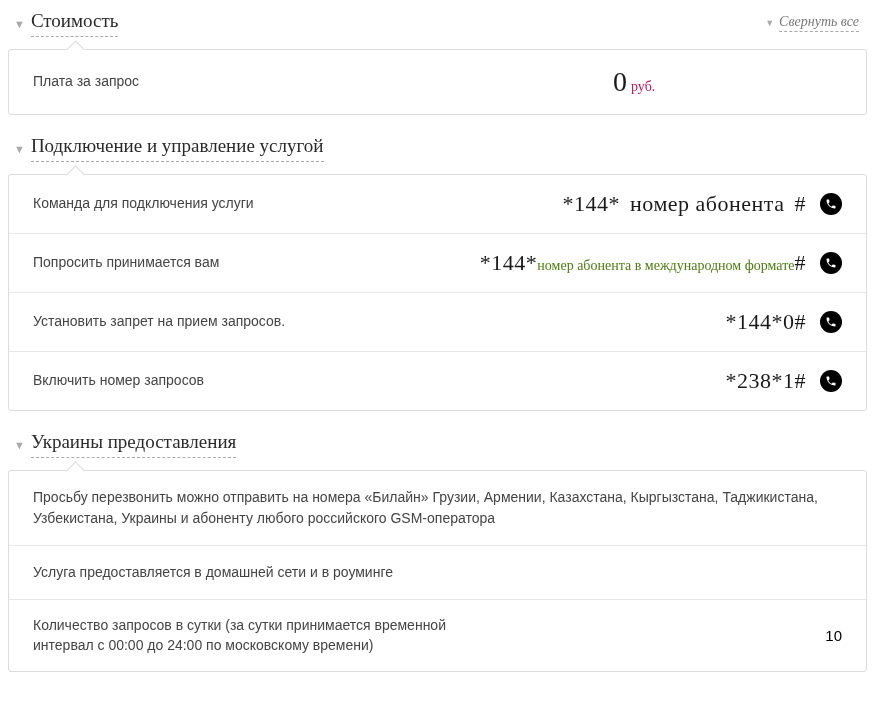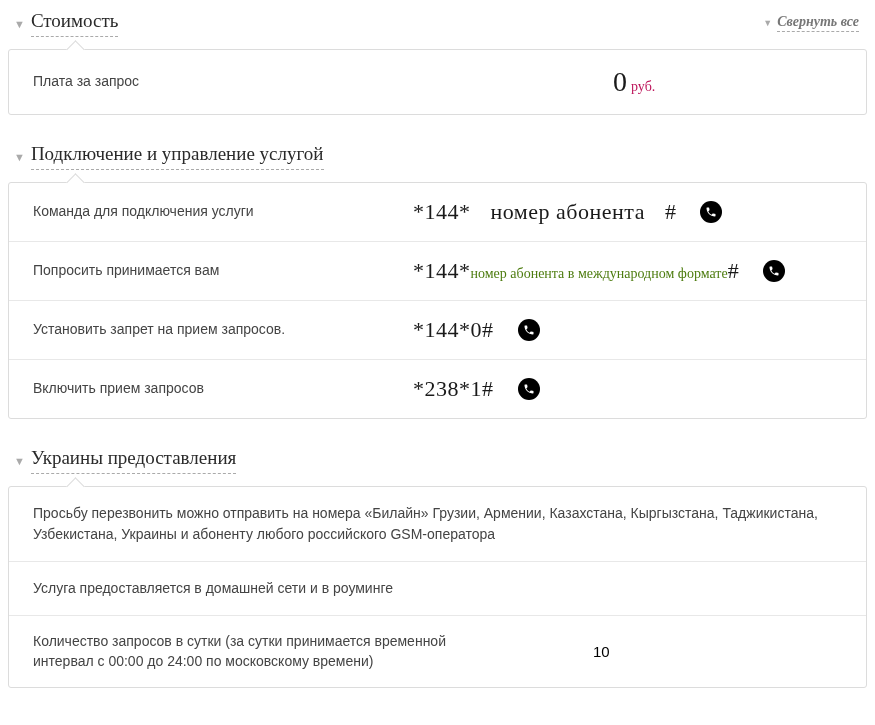--- a/index.html
+++ b/index.html
@@ -46,26 +46,25 @@
       margin-top: 4px;
     }
     .collapse-all .chev {
       font-size: 9px;
       margin-right: 5px;
       color: #aaa;
     }
     .collapse-all .ctext {
       border-bottom: 1px dashed #aaa;
       padding-bottom: 1px;
-      font-weight: bold;
     }
     .panel {
       border: 1px solid #dcdcdc;
       border-radius: 3px;
-      margin-bottom: 28px;
+      margin-bottom: 20px;
       position: relative;
     }
     .panel::before {
       content: "";
       position: absolute;
       top: -7px;
       left: 60px;
       width: 12px;
       height: 12px;
       background: #fff;
@@ -88,22 +87,23 @@
       line-height: 1.4;
     }
     .row-full {
       flex: 1;
       line-height: 1.5;
     }
     .row-value {
       flex: 1;
       display: flex;
       align-items: center;
-      gap: 20px;
+      gap: 10px;
       flex-wrap: wrap;
+      justify-content: flex-end;
     }
     .code-big {
       font-family: Georgia, 'Times New Roman', serif;
       font-size: 22px;
       color: #1a1a1a;
       letter-spacing: 0.5px;
     }
     .code-small {
       font-family: Georgia, 'Times New Roman', serif;
       font-size: 14px;
@@ -208,21 +208,21 @@
     <div class="row-value">
       <span class="code-big">*144*0#</span>
       <span class="phone-ic">
           <svg viewBox="0 0 24 24">
             <path d="M6.6 10.8c1.4 2.8 3.8 5.1 6.6 6.6l2.2-2.2c.3-.3.7-.4 1-.2 1.1.4 2.4.6 3.6.6.6 0 1 .4 1 1V20c0 .6-.4 1-1 1C10.6 21 3 13.4 3 4c0-.6.4-1 1-1h3.5c.6 0 1 .4 1 1 0 1.2.2 2.5.6 3.6.1.4 0 .8-.2 1l-2.3 2.2z"></path>
           </svg>
         </span>
     </div>
   </div>
   <div class="row">
-    <div class="row-label">Включить прием запросов</div>
+    <div class="row-label">Включить номер запросов</div>
     <div class="row-value">
       <span class="code-big">*238*1#</span>
       <span class="phone-ic">
           <svg viewBox="0 0 24 24">
             <path d="M6.6 10.8c1.4 2.8 3.8 5.1 6.6 6.6l2.2-2.2c.3-.3.7-.4 1-.2 1.1.4 2.4.6 3.6.6.6 0 1 .4 1 1V20c0 .6-.4 1-1 1C10.6 21 3 13.4 3 4c0-.6.4-1 1-1h3.5c.6 0 1 .4 1 1 0 1.2.2 2.5.6 3.6.1.4 0 .8-.2 1l-2.3 2.2z"></path>
           </svg>
         </span>
     </div>
   </div>
 </div>

